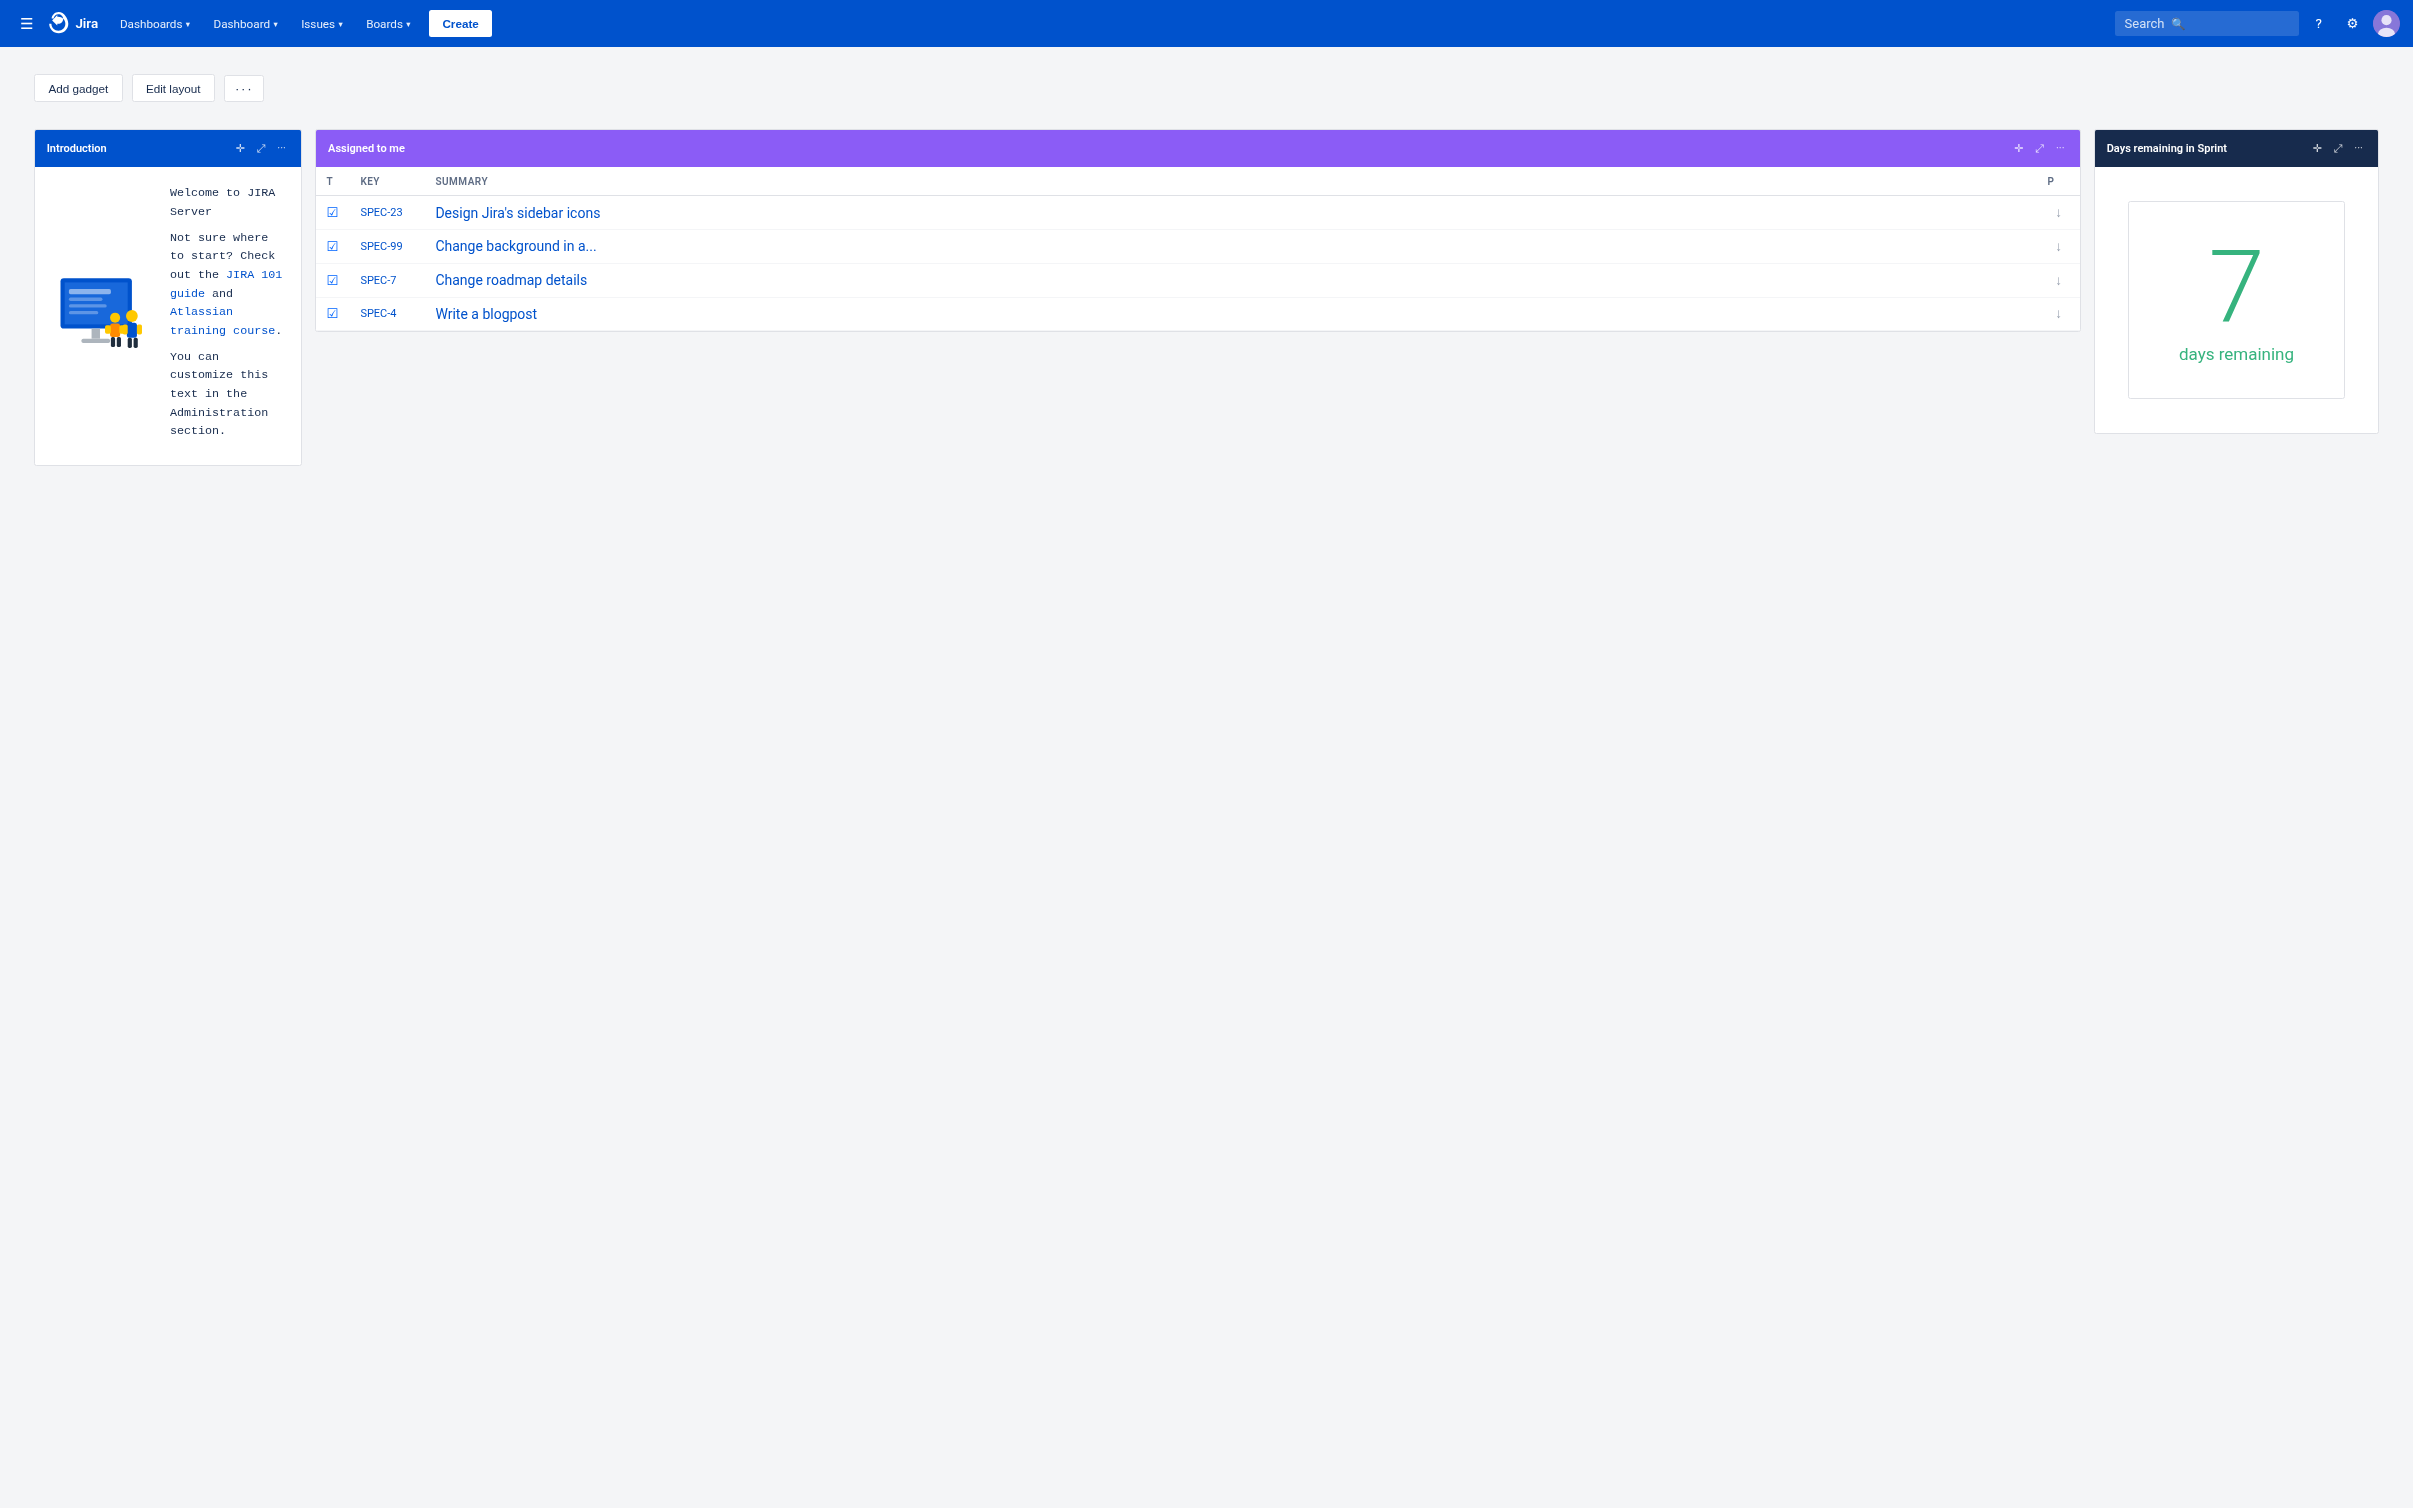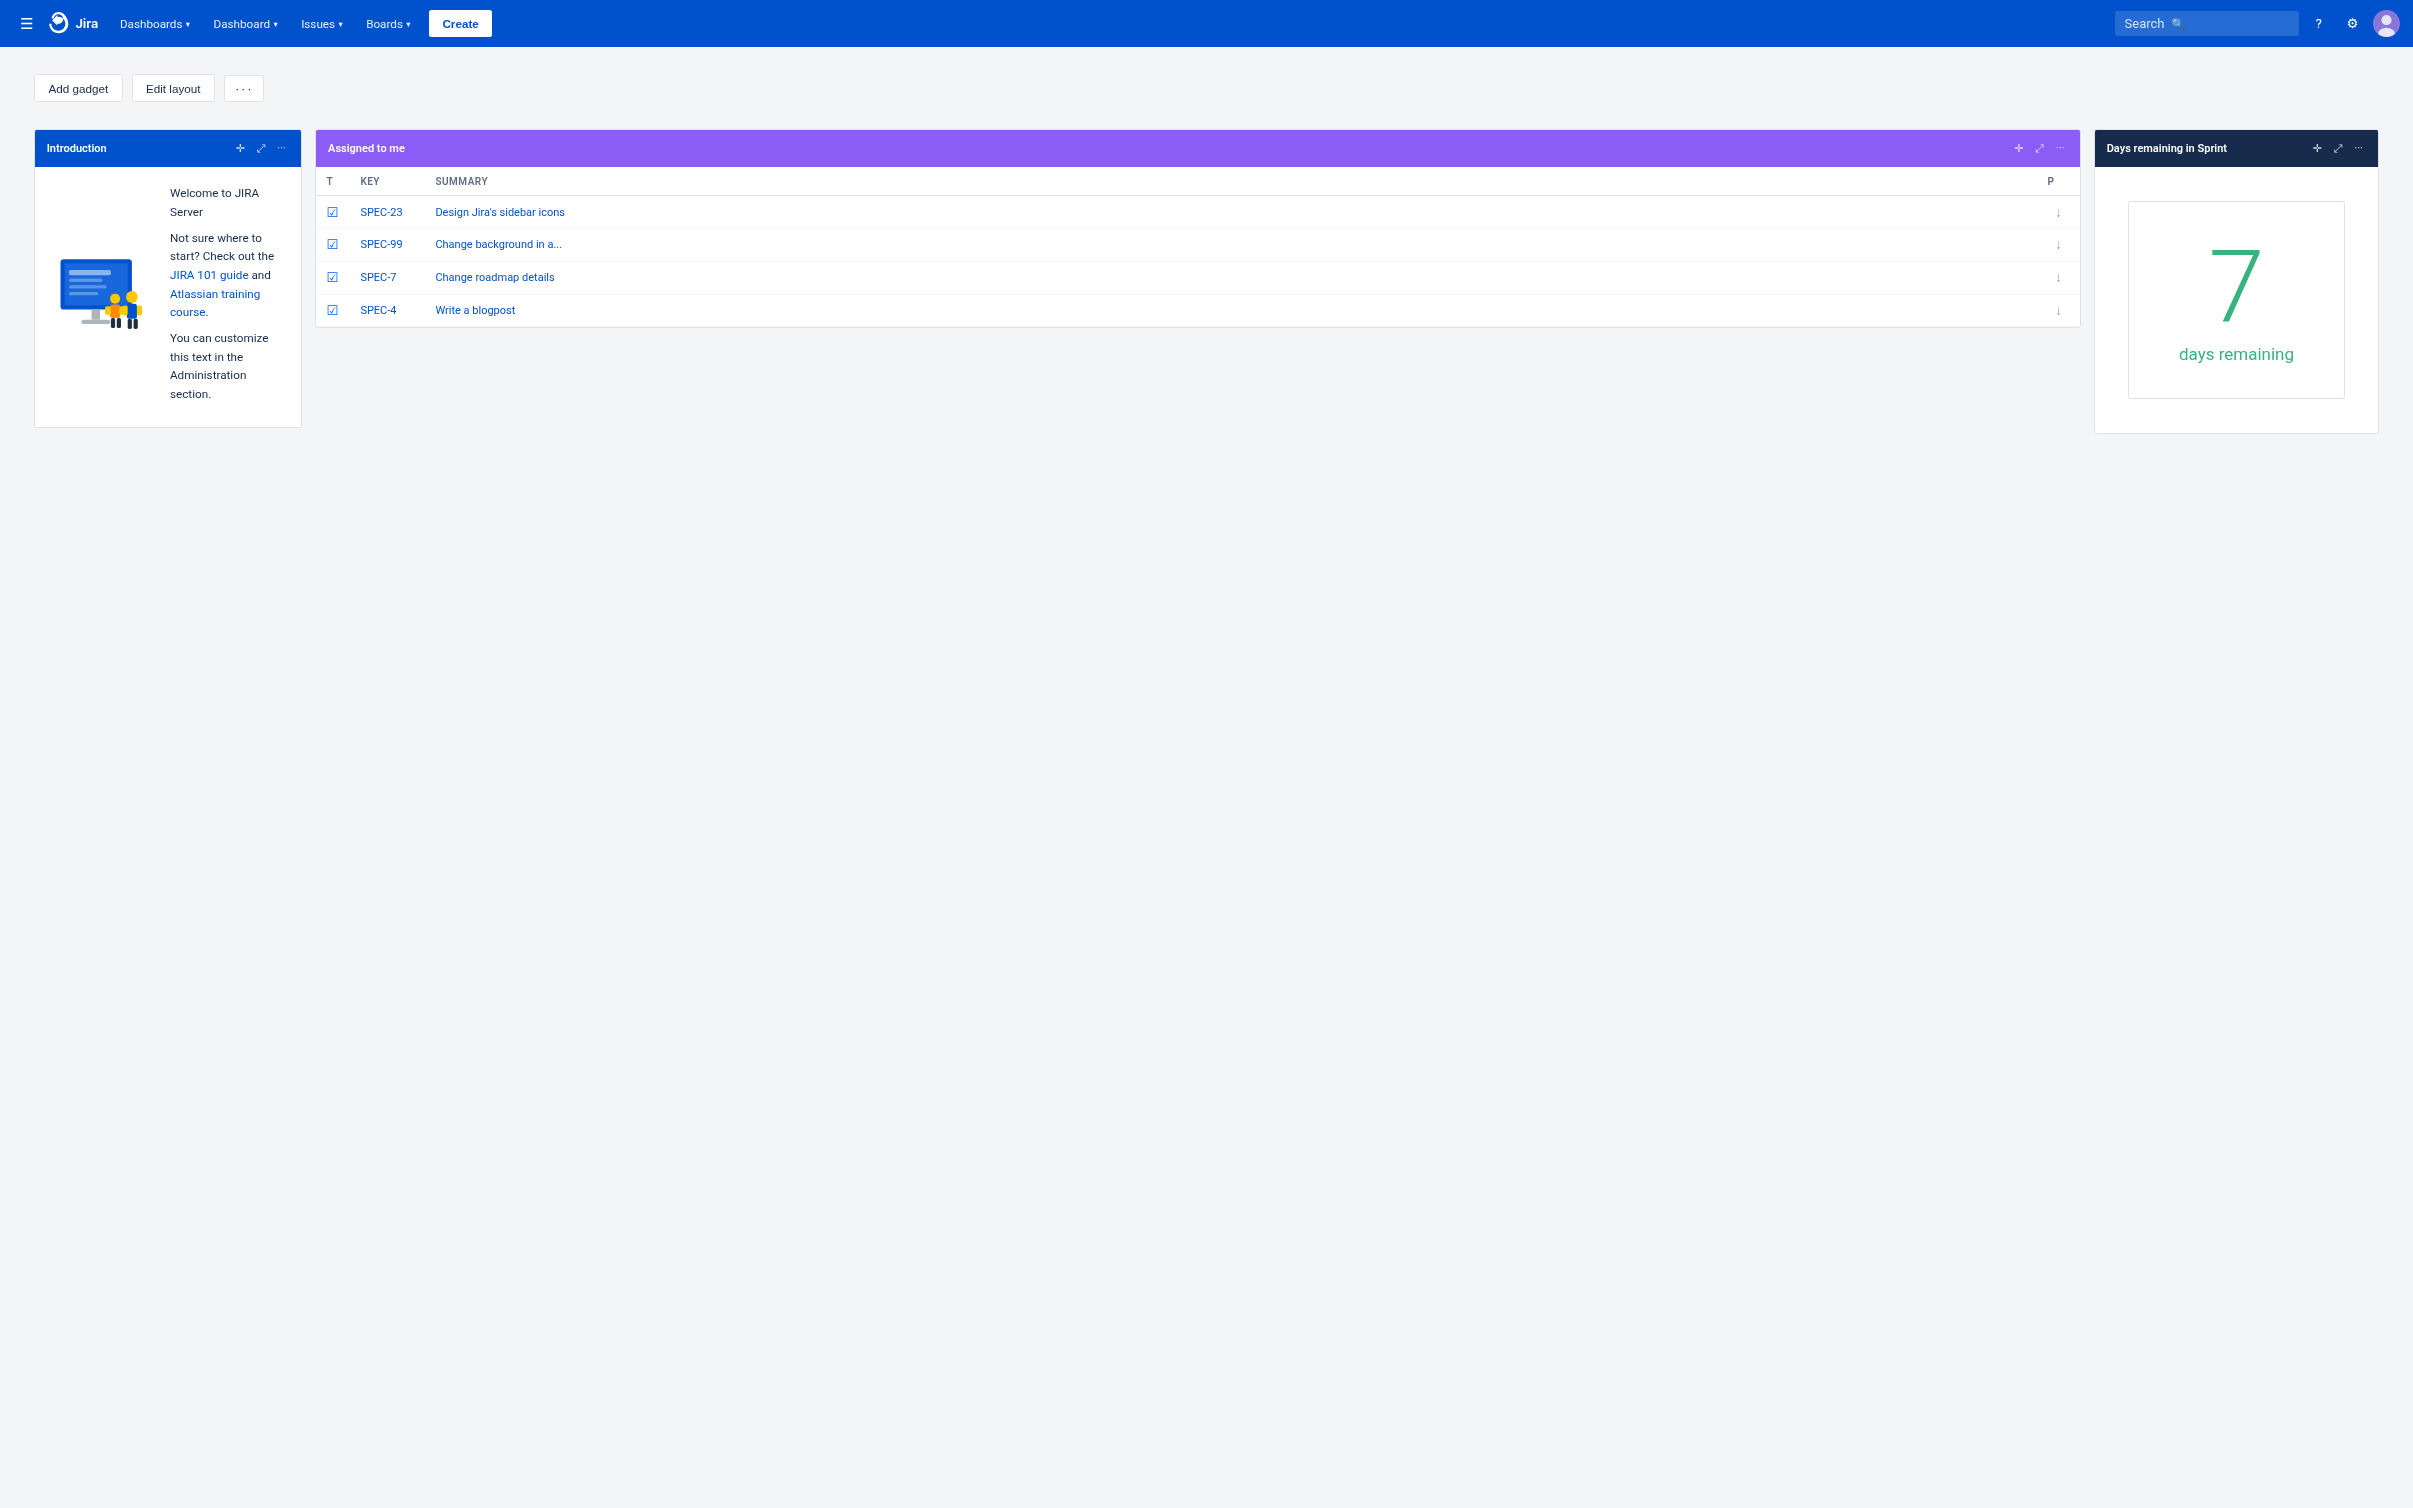--- a/index.html
+++ b/index.html
@@ -192,20 +192,21 @@
       padding: 1.7px 3.4px;
       border-radius: 1.7px;
     }
 
     
     .intro-body {
       display: flex;
       padding: 17px;
       gap: 17px;
       align-items: center;
+      font-family: Liberation Mono, monospace;
     }
     .intro-illustration {
       width: 101px;
       height: 84px;
       flex-shrink: 0;
     }
     .intro-text { flex: 1; }
     .intro-text p {
       font-size: 11.7px;
       color: #172b4d;
@@ -240,21 +241,21 @@
     .col-type { width: 34px; }
     .col-key { width: 75px; }
     .col-summary { }
     .col-p { width: 42px; text-align: center; }
 
     .check-icon {
       color: #0065ff;
       font-size: 13.4px;
     }
     .key-link { color: #0052cc; text-decoration: none; font-size: 11px; }
-    .summary-link { color: #0052cc; text-decoration: none; font-size: 11px; }
+    .summary-link { color: #0052cc; text-decoration: none; font-size: 14px; }
     .priority-arrow { color: #97a0af; font-size: 13.4px; }
 
     
     .sprint-body {
       display: flex;
       align-items: center;
       justify-content: center;
       padding: 34px 17px;
       min-height: 201px;
     }

